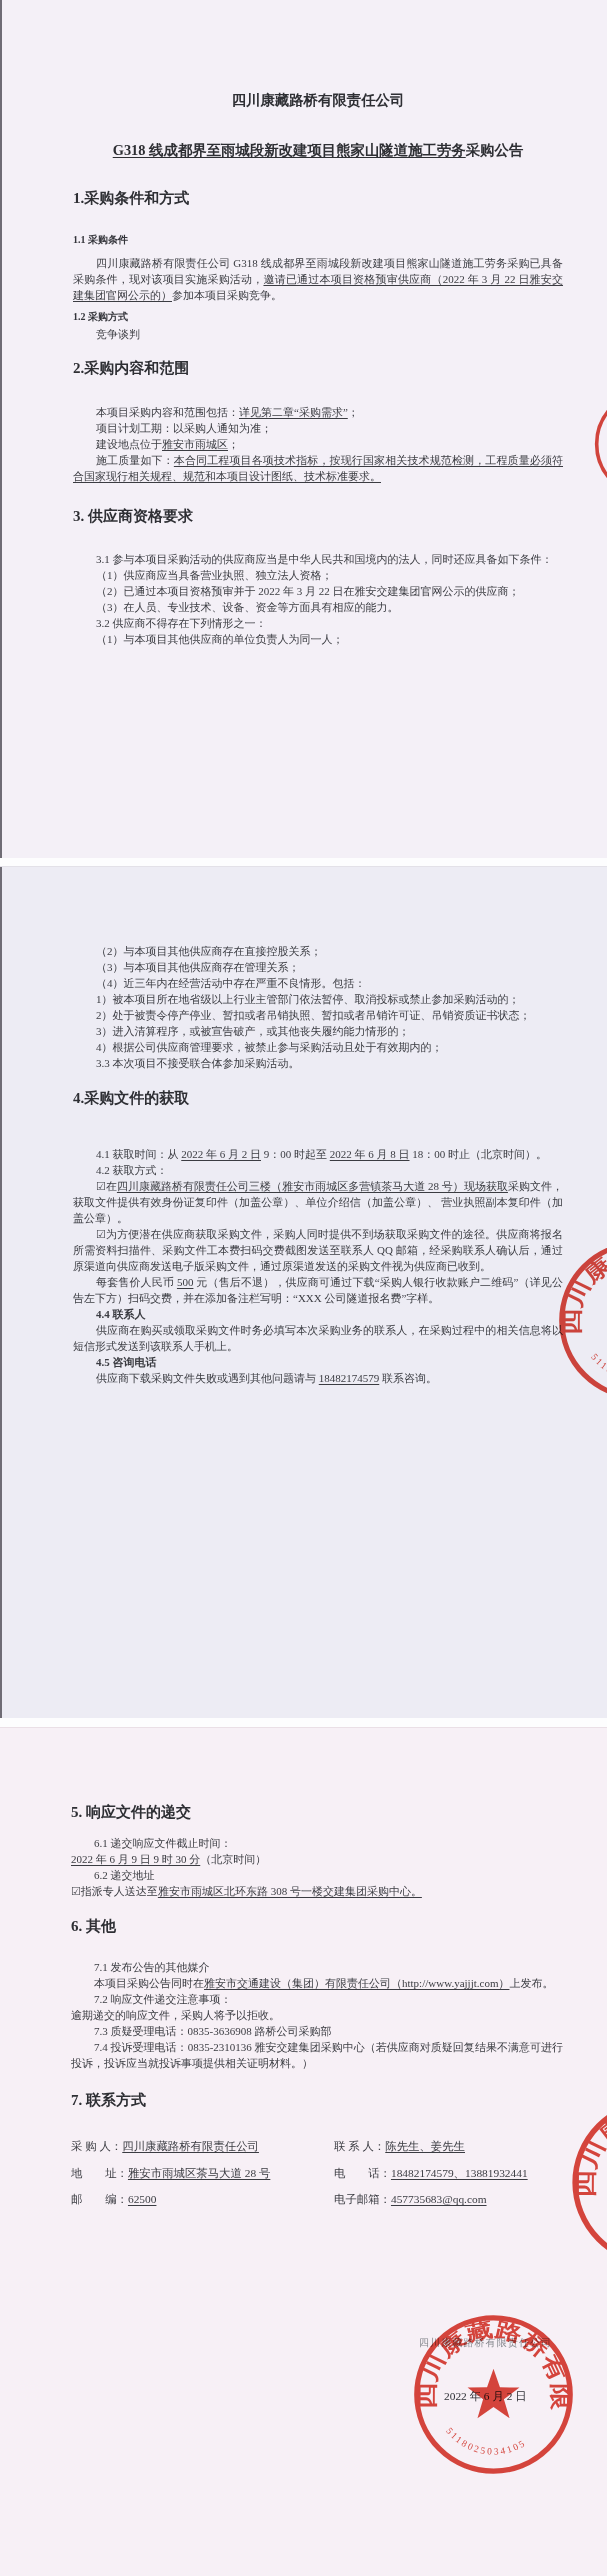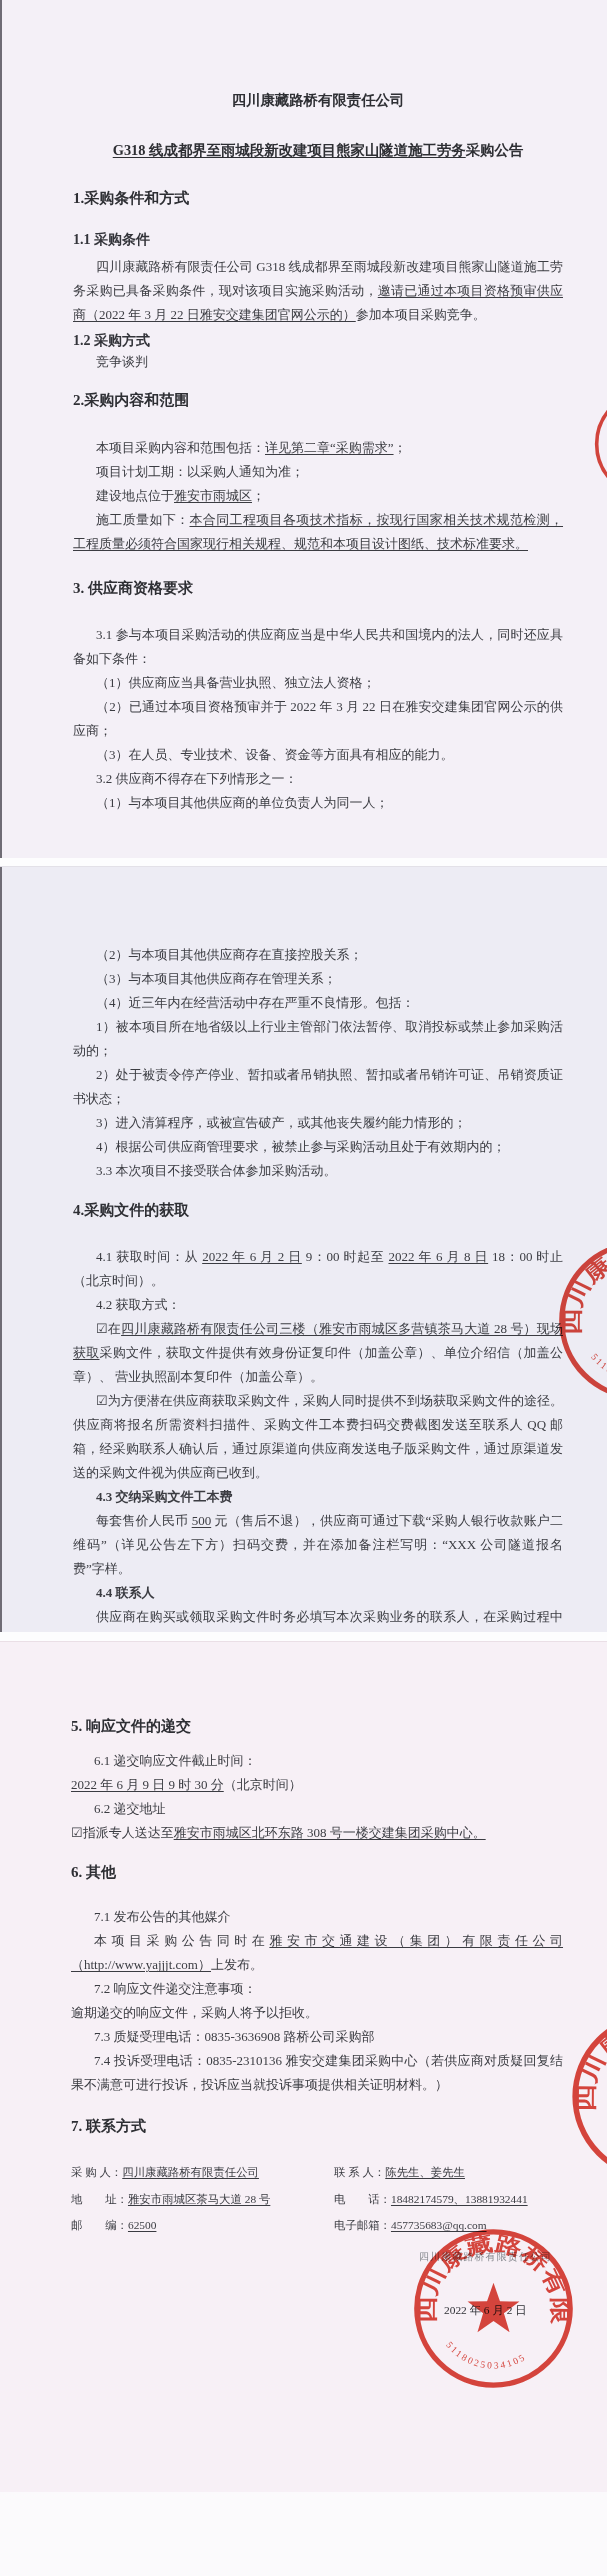--- a/index.html
+++ b/index.html
@@ -10,48 +10,48 @@
     color:#3b3c42;
   }
   .page {
     position:relative;
     overflow:hidden;
     box-sizing:border-box;
     width:607px;
     padding:0 44px 0 71px;
   }
   #page1 { height:858px; background:#f4f0f7; border-left:2.3px solid #6f6c75; padding-top:90px; }
-  #page2 { height:765px; background:#edecf4; border-left:2.3px solid #6f6c75; padding-top:76px; }
+  #page2 { height:851px; background:#edecf4; border-left:2.3px solid #6f6c75; padding-top:76px; }
   #page3 { height:850px; background:#f7f0f6; padding-top:61px; }
   .page-gap { width:607px; background:#fdfdfe; }
   #gap1 { height:7.6px; border-bottom:0.8px solid #e3e1e8; }
   #gap2 { height:9px; border-bottom:0.8px solid #eadfe6; }
 
   .t-center { text-align:center; }
   .doc-title { font-size:14.4px; font-weight:bold; color:#2e2f34; line-height:20px; }
   .title2 { margin-top:30px; }
   .h1 { font-size:15px; font-weight:bold; color:#2e2f34; line-height:23px; margin:0; }
-  .sub { font-size:14px; font-weight:bold; color:#33343a; line-height:18px; }
-  .p { font-size:13px; line-height:24px; text-align:justify; margin:0; }
+  .sub { font-size:10px; font-weight:bold; color:#33343a; line-height:18px; }
+  .p { font-size:11px; line-height:16px; text-align:justify; margin:0; }
   .ind { text-indent:23px; }
   .u { text-decoration:underline; text-underline-offset:2.3px; }
 
   
   #page1 .h1.h-1 { margin-top:27px; }
   #page1 .sub.s-11 { margin-top:21px; }
   #page1 .p.p-11 { margin-top:6px; }
   #page1 .sub.s-12 { margin-top:4.6px; }
   #page1 .h1.h-2 { margin-top:15px; }
   #page1 .p.p-21 { margin-top:24px; }
   #page1 .h1.h-3 { margin-top:21px; }
   #page1 .p.p-31 { margin-top:23px; }
 
   
   #page2 .h1.h-4 { margin-top:16.7px; }
-  #page2 .p.p-41 { margin-top:23px; }
+  #page2 .p.p-41 { margin-top:36px; }
   #page2 .sub43 { font-weight:bold; }
 
   
   #page3 .h1.h-5 { margin-top:12px; }
   #page3 .p.p-61 { margin-top:11px; }
   #page3 .h1.h-6 { margin-top:16.7px; }
   #page3 .p.p-71 { margin-top:21px; }
   #page3 .h1.h-7 { margin-top:18px; }
 
   .contact { margin-top:21px; font-size:11.4px; }
@@ -131,21 +131,20 @@
   <div class="h1 h-4">4.采购文件的获取</div>
   <p class="p ind p-41">
     <span>4.1 获取时间：从 </span><span class="u">2022 年 6 月 2 日</span><span> 9：00 时起至 </span><span class="u">2022 年 6 月 8 日</span><span> 18：00 时止（北京时间）。</span>
   </p>
   <p class="p ind">4.2 获取方式：</p>
   <p class="p ind">
     <span>☑在</span><span class="u">四川康藏路桥有限责任公司三楼（雅安市雨城区多营镇茶马大道 28 号）现场获取</span><span>采购文件，获取文件提供有效身份证复印件（加盖公章）、单位介绍信（加盖公章）、 营业执照副本复印件（加盖公章）。</span>
   </p>
   <p class="p ind">☑为方便潜在供应商获取采购文件，采购人同时提供不到场获取采购文件的途径。供应商将报名所需资料扫描件、采购文件工本费扫码交费截图发送至联系人 QQ 邮箱，经采购联系人确认后，通过原渠道向供应商发送电子版采购文件，通过原渠道发送的采购文件视为供应商已收到。</p>
 
-  <p class="p ind sub43">4.3 交纳采购文件工本费</p>
   <p class="p ind">
     <span>每套售价人民币 </span><span class="u">500</span><span> 元（售后不退），供应商可通过下载“采购人银行收款账户二维码”（详见公告左下方）扫码交费，并在添加备注栏写明：“XXX 公司隧道报名费”字样。</span>
   </p>
   <p class="p ind sub43">4.4 联系人</p>
   <p class="p ind">供应商在购买或领取采购文件时务必填写本次采购业务的联系人，在采购过程中的相关信息将以短信形式发送到该联系人手机上。</p>
   <p class="p ind sub43">4.5 咨询电话</p>
   <p class="p ind">
     <span>供应商下载采购文件失败或遇到其他问题请与 </span><span class="u">18482174579</span><span> 联系咨询。</span>
   </p>
 

